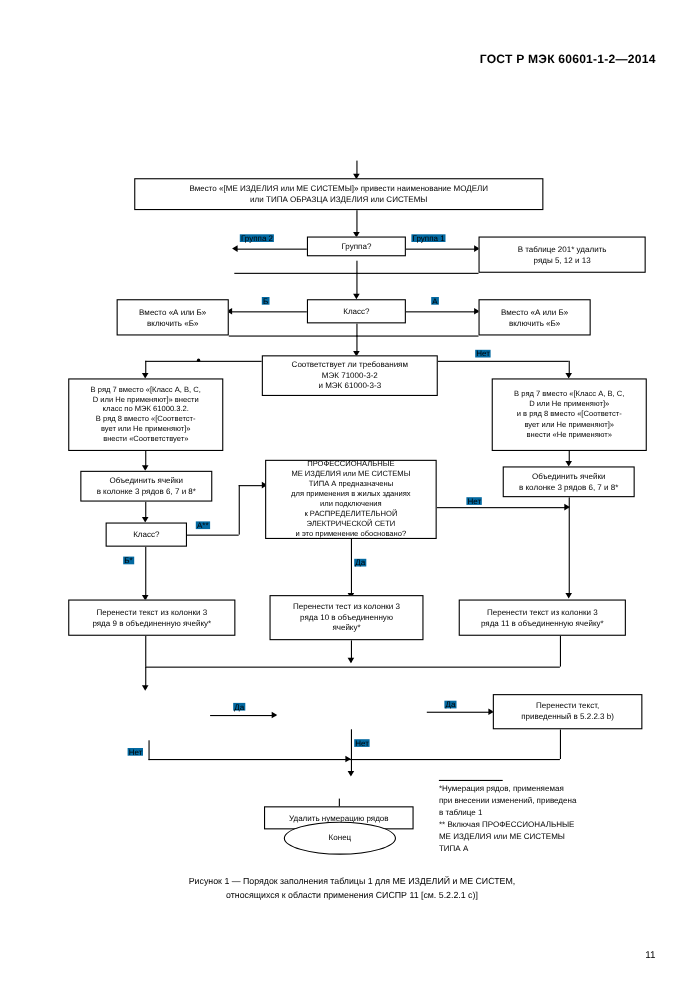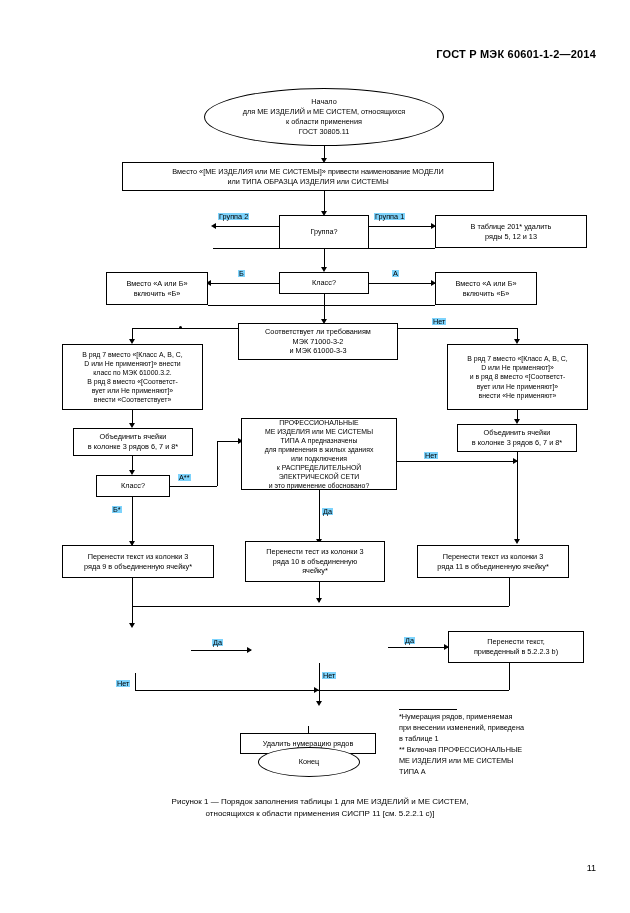--- a/index.html
+++ b/index.html
@@ -92,21 +92,21 @@
     background: #000;
     border-radius: 50%;
     z-index: 2;
   }
   .elbl {
     position: absolute;
     font-size: 7.3px;
     line-height: 1;
     white-space: nowrap;
     z-index: 4;
-    background: #7dd3fc;
+    background: #0369a1;
     padding: 0 1px;
   }
   
   .notes {
     position: absolute;
     font-size: 7.3px;
     line-height: 1.5;
     white-space: pre-line;
     z-index: 3;
   }
@@ -130,37 +130,31 @@
     bottom: 40px;
   }
 </style>
 </head>
 <body>
 
 <div id="page">
 
   <div class="hdr">ГОСТ Р МЭК 60601-1-2—2014</div>
 
-  <div class="term" style="left:204px; top:88px; width:240px; height:58px;">
-    <span class="txt">Начало
-для МЕ ИЗДЕЛИЙ и МЕ СИСТЕМ, относящихся
-к области применения
-ГОСТ 30805.11</span>
-  </div>
   <div class="ln v" style="left:324px; top:146px; height:14px;"></div>
   <div class="arw down" style="left:321px; top:158px;"></div>
 
   <div class="node" style="left:122px; top:162px; width:372px; height:29px;">
     <span class="txt">Вместо «[МЕ ИЗДЕЛИЯ или МЕ СИСТЕМЫ]» привести наименование МОДЕЛИ
 или ТИПА ОБРАЗЦА  ИЗДЕЛИЯ или СИСТЕМЫ</span>
   </div>
   <div class="ln v" style="left:324px; top:191px; height:23px;"></div>
   <div class="arw down" style="left:321px; top:211px;"></div>
 
-  <div class="node" style="left:279px; top:215px; width:90px; height:34px;">
+  <div class="node" style="left:279px; top:215px; width:90px; height:18px;">
     <span class="txt">Группа?</span>
   </div>
 
   <div class="ln h" style="left:213px; top:226px; width:66px;"></div>
   <div class="arw left" style="left:211px; top:223px;"></div>
   <div class="elbl" style="left:218px; top:213px;">Группа 2</div>
 
   <div class="ln h" style="left:369px; top:226px; width:66px;"></div>
   <div class="arw right" style="left:431px; top:223px;"></div>
   <div class="elbl" style="left:374px; top:213px;">Группа 1</div>

